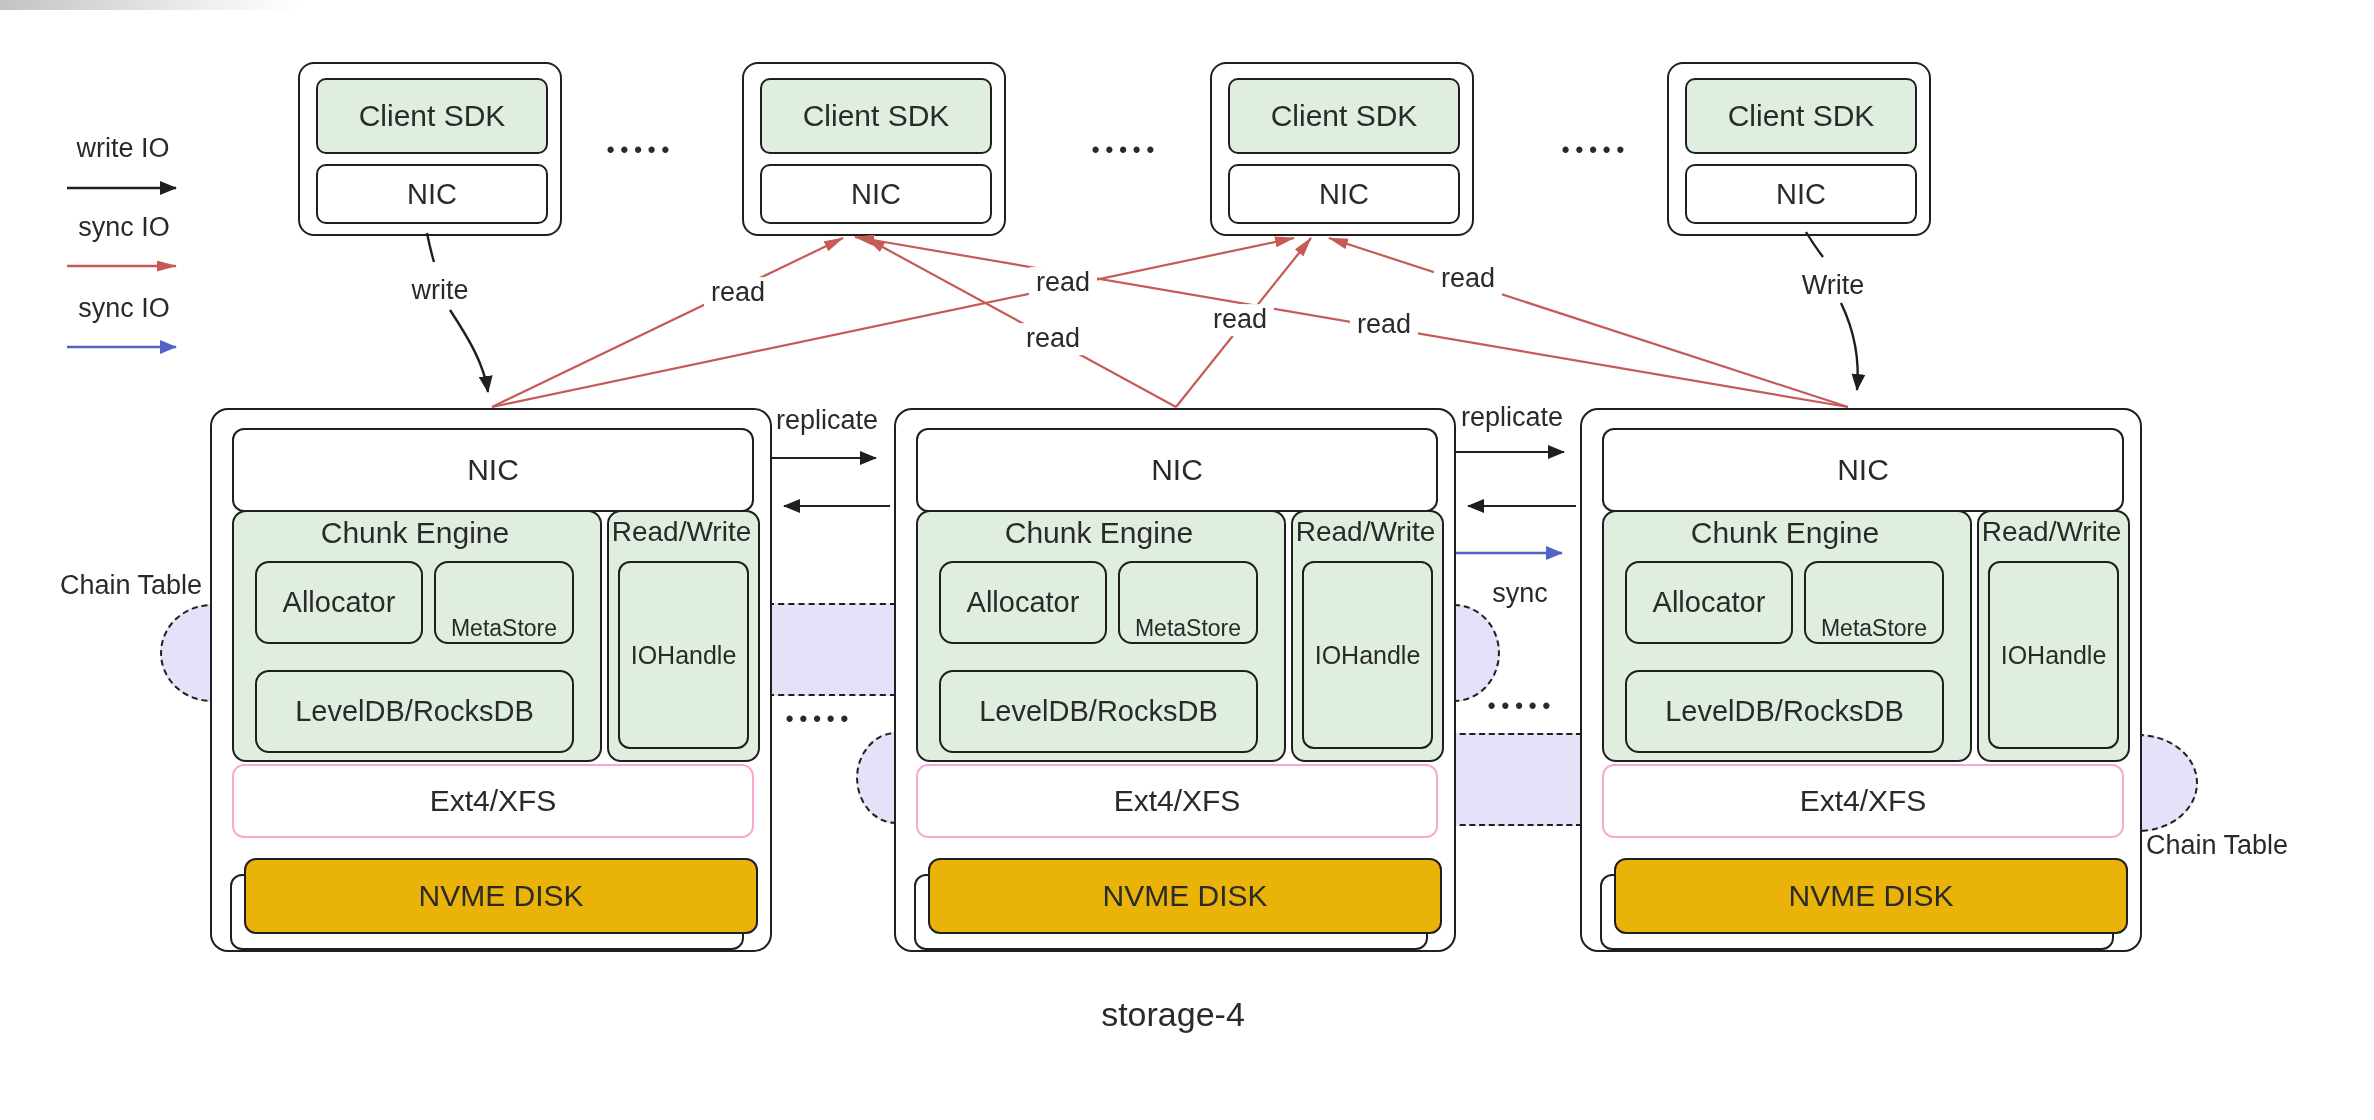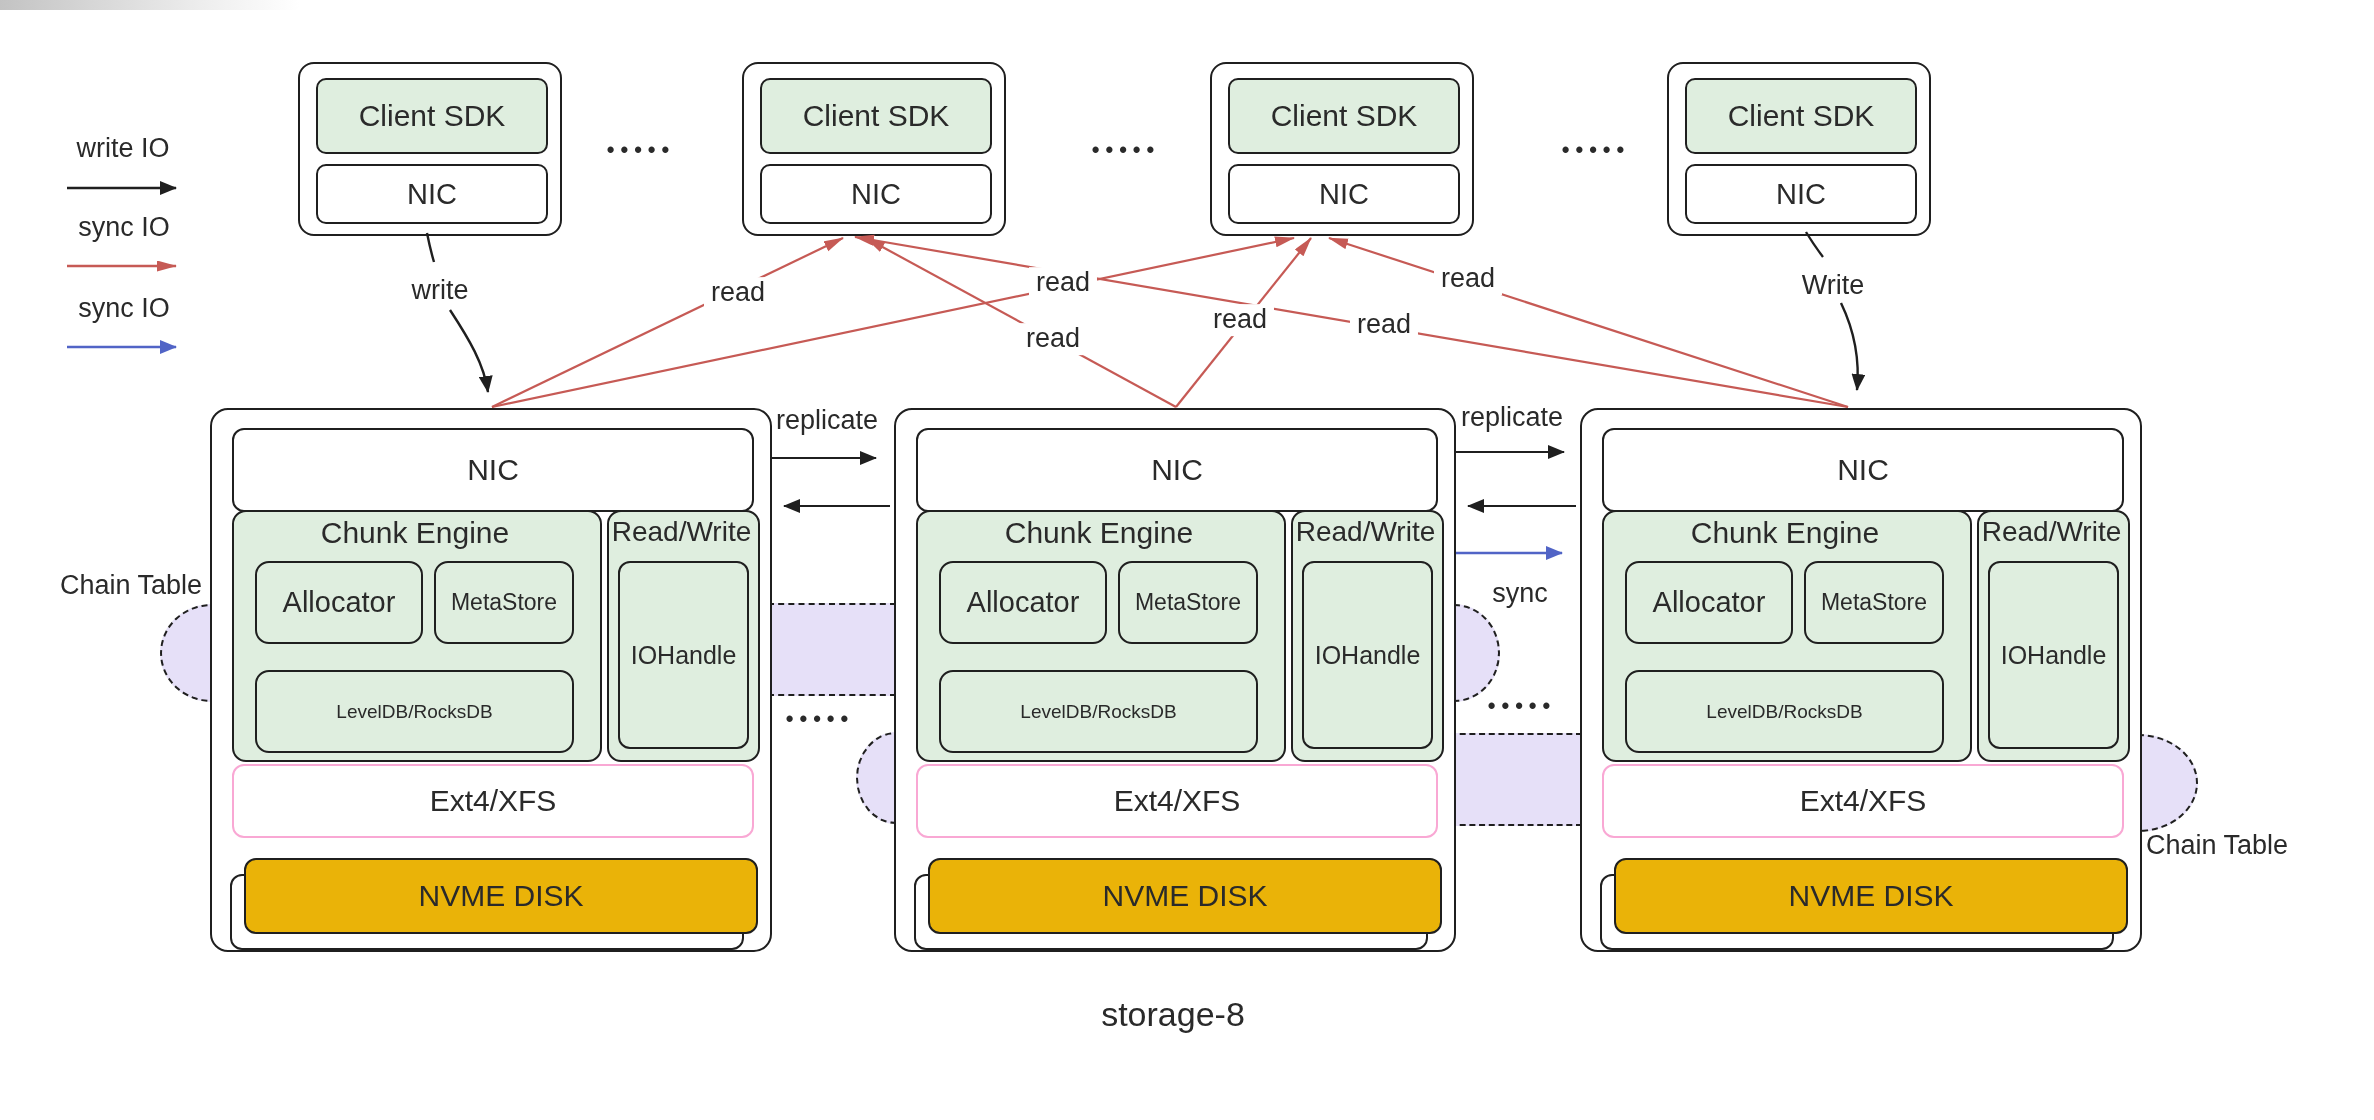--- a/index.html
+++ b/index.html
@@ -23,23 +23,23 @@
   .storage{position:absolute;top:408px;width:558px;height:540px;background:#fff;
     border:2.5px solid #1f1f1f;border-radius:18px;z-index:2;}
   .storage .snic{position:absolute;left:20px;top:18px;width:518px;height:80px;background:#fff;
     border:2px solid #1f1f1f;border-radius:12px;display:flex;align-items:center;justify-content:center;font-size:30px;}
   .storage .chunk{position:absolute;left:20px;top:100px;width:366px;height:248px;background:#dfeedf;
     border:2px solid #1f1f1f;border-radius:14px;}
   .storage .chunk-title{position:absolute;left:20px;top:106px;width:366px;text-align:center;font-size:30px;}
   .storage .alloc{position:absolute;left:43px;top:151px;width:164px;height:79px;background:#dfeedf;
     border:2px solid #1f1f1f;border-radius:14px;display:flex;align-items:center;justify-content:center;font-size:29px;}
   .storage .meta{position:absolute;left:222px;top:151px;width:136px;height:79px;background:#dfeedf;
-    border:2px solid #1f1f1f;border-radius:14px;display:flex;align-items:center;justify-content:center;font-size:23px;}
+    border:2px solid #1f1f1f;border-radius:14px;display:flex;align-items:flex-end;justify-content:center;font-size:23px;}
   .storage .ldb{position:absolute;left:43px;top:260px;width:315px;height:79px;background:#dfeedf;
-    border:2px solid #1f1f1f;border-radius:14px;display:flex;align-items:center;justify-content:center;font-size:19px;}
+    border:2px solid #1f1f1f;border-radius:14px;display:flex;align-items:center;justify-content:center;font-size:29px;}
   .storage .rw{position:absolute;left:395px;top:100px;width:149px;height:248px;background:#dfeedf;
     border:2px solid #1f1f1f;border-radius:14px;}
   .storage .rw-title{position:absolute;left:395px;top:106px;width:149px;text-align:center;font-size:28px;}
   .storage .ioh{position:absolute;left:406px;top:151px;width:127px;height:184px;background:#dfeedf;
     border:2px solid #1f1f1f;border-radius:12px;display:flex;align-items:center;justify-content:center;font-size:25px;}
   .storage .fs{position:absolute;left:20px;top:354px;width:518px;height:70px;background:#fff;
     border:2px solid #f9a8d4;border-radius:12px;display:flex;align-items:center;justify-content:center;font-size:30px;}
   .storage .disk{position:absolute;left:32px;top:448px;width:510px;height:72px;background:#eab308;
     border:2px solid #1f1f1f;border-radius:12px;display:flex;align-items:center;justify-content:center;font-size:30px;z-index:2;}
   .storage .disk-shadow{position:absolute;left:18px;top:464px;width:510px;height:72px;background:#fff;
@@ -187,21 +187,21 @@
       </div>
     <div class="fs">
         <span>Ext4/XFS</span>
       </div>
     <div class="disk-shadow"></div>
     <div class="disk">
         <span>NVME DISK</span>
       </div>
   </div>
 
-  <div class="storage-name" style="left:894px;">storage-8</div>
+  <div class="storage-name" style="left:894px;">storage-4</div>
 
   <svg id="wires" width="2374" height="1120" viewBox="0 0 2374 1120">
     <defs>
       <marker id="mb" markerUnits="userSpaceOnUse" markerWidth="18" markerHeight="14" refX="16" refY="7" orient="auto">
         <path d="M0,0 L17,7 L0,14 Z" fill="#1f1f1f"></path>
       </marker>
       <marker id="mr" markerUnits="userSpaceOnUse" markerWidth="21" markerHeight="12" refX="19" refY="5.5" orient="auto">
         <path d="M0,0 L20,5.5 L0,11 Z" fill="#c65a55"></path>
       </marker>
       <marker id="ml" markerUnits="userSpaceOnUse" markerWidth="18" markerHeight="14" refX="16" refY="7" orient="auto">

